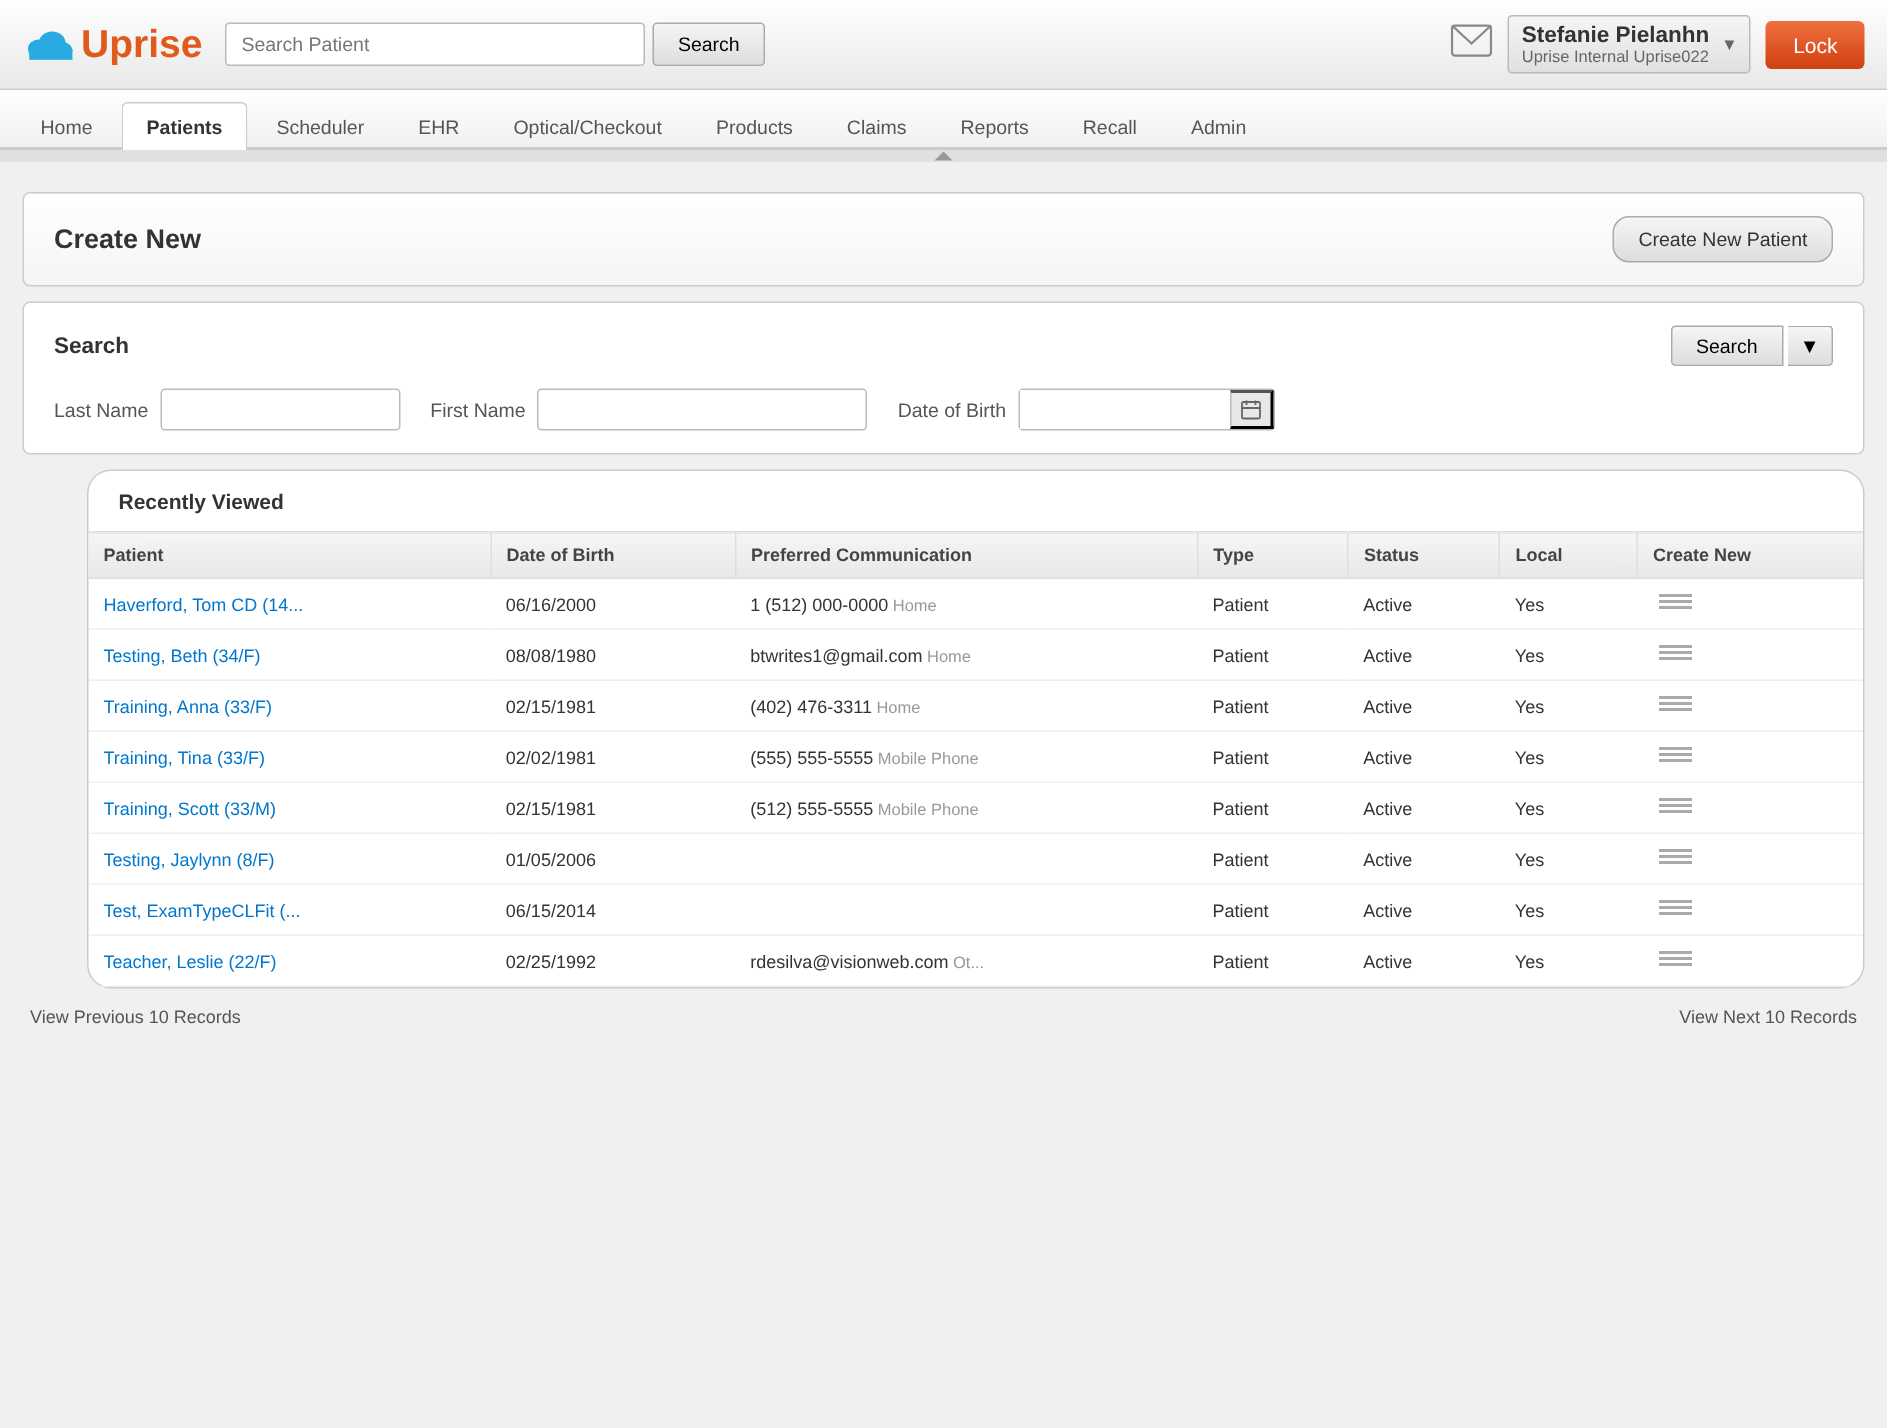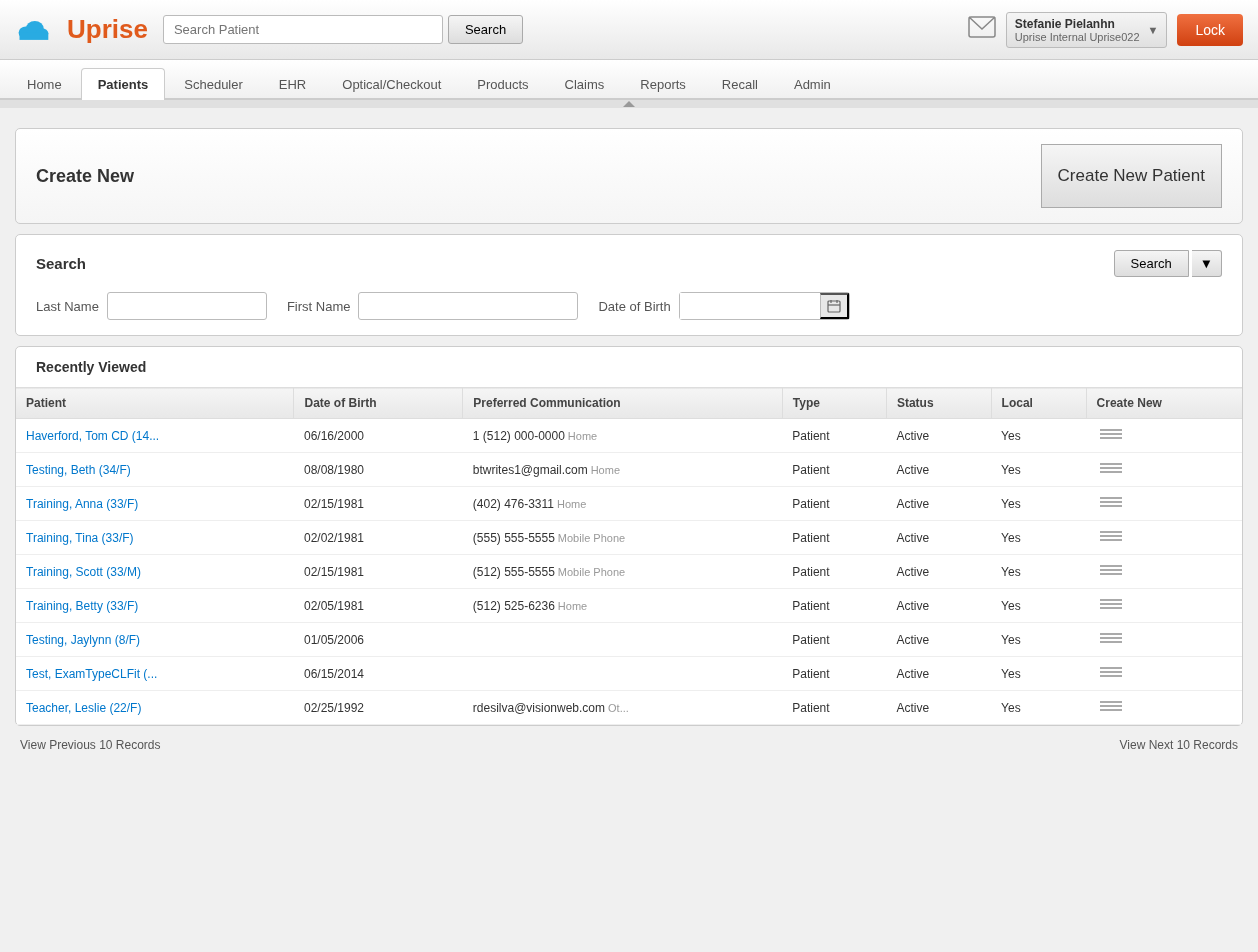--- a/index.html
+++ b/index.html
@@ -11,21 +11,21 @@
       border-bottom: 1px solid #ccc;
       padding: 8px 15px;
       display: flex;
       align-items: center;
       gap: 15px;
       height: 60px;
     }
     #logo-area {
       display: flex;
       align-items: center;
-      gap: 16px;
+      gap: 3px;
     }
     .logo-cloud {
       width: 36px;
       height: 28px;
     }
     .logo-text {
       font-size: 26px;
       font-weight: bold;
       color: #e05a1c;
     }
@@ -66,21 +66,21 @@
       background: linear-gradient(to bottom, #f5f5f5, #e0e0e0);
       border: 1px solid #bbb;
       border-radius: 3px;
       padding: 4px 8px;
       cursor: pointer;
     }
     #user-info {
       margin-right: 8px;
     }
     .user-name {
-      font-size: 12px;
+      font-size: 15px;
       font-weight: bold;
       color: #333;
     }
     .user-role {
       font-size: 11px;
       color: #666;
     }
     .dropdown-arrow { color: #666; font-size: 11px; }
     #lock-btn {
       padding: 8px 18px;
@@ -139,25 +139,25 @@
       align-items: center;
       justify-content: space-between;
       margin-bottom: 10px;
     }
     #create-new-title {
       font-size: 18px;
       font-weight: bold;
       color: #333;
     }
     #create-new-patient-btn {
-      padding: 21px 16px;
+      padding: 7px 16px;
       background: linear-gradient(to bottom, #f5f5f5, #ddd);
       border: 1px solid #aaa;
-      border-radius: 0;
-      font-size: 17px;
+      border-radius: 11px;
+      font-size: 13px;
       cursor: pointer;
       color: #333;
     }
 
     
     #search-panel {
       background: white;
       border: 1px solid #ccc;
       border-radius: 5px;
       padding: 15px 20px;
@@ -240,21 +240,22 @@
       height: 100%;
       display: flex;
       align-items: center;
       font-size: 12px;
     }
 
     
     #recently-viewed-panel {
       background: white;
       border: 1px solid #ccc;
-      border-radius: 5px;
+      border-radius: 16px;
+      margin-left: 43px;
     }
     #rv-header {
       padding: 12px 20px;
       display: flex;
       align-items: center;
     }
     #rv-title {
       font-size: 14px;
       font-weight: bold;
       color: #333;
@@ -495,29 +496,20 @@
           <tr>
             <td><a class="patient-link">Training, Scott (33/M)</a></td>
             <td>02/15/1981</td>
             <td>(512) 555-5555<span class="comm-type">Mobile Phone</span></td>
             <td>Patient</td>
             <td>Active</td>
             <td>Yes</td>
             <td><div class="menu-icon"><span></span></div></td>
           </tr>
           <tr>
-            <td><a class="patient-link">Training, Betty (33/F)</a></td>
-            <td>02/05/1981</td>
-            <td>(512) 525-6236<span class="comm-type">Home</span></td>
-            <td>Patient</td>
-            <td>Active</td>
-            <td>Yes</td>
-            <td><div class="menu-icon"><span></span></div></td>
-          </tr>
-          <tr>
             <td><a class="patient-link">Testing, Jaylynn (8/F)</a></td>
             <td>01/05/2006</td>
             <td></td>
             <td>Patient</td>
             <td>Active</td>
             <td>Yes</td>
             <td><div class="menu-icon"><span></span></div></td>
           </tr>
           <tr>
             <td><a class="patient-link">Test, ExamTypeCLFit (...</a></td>

